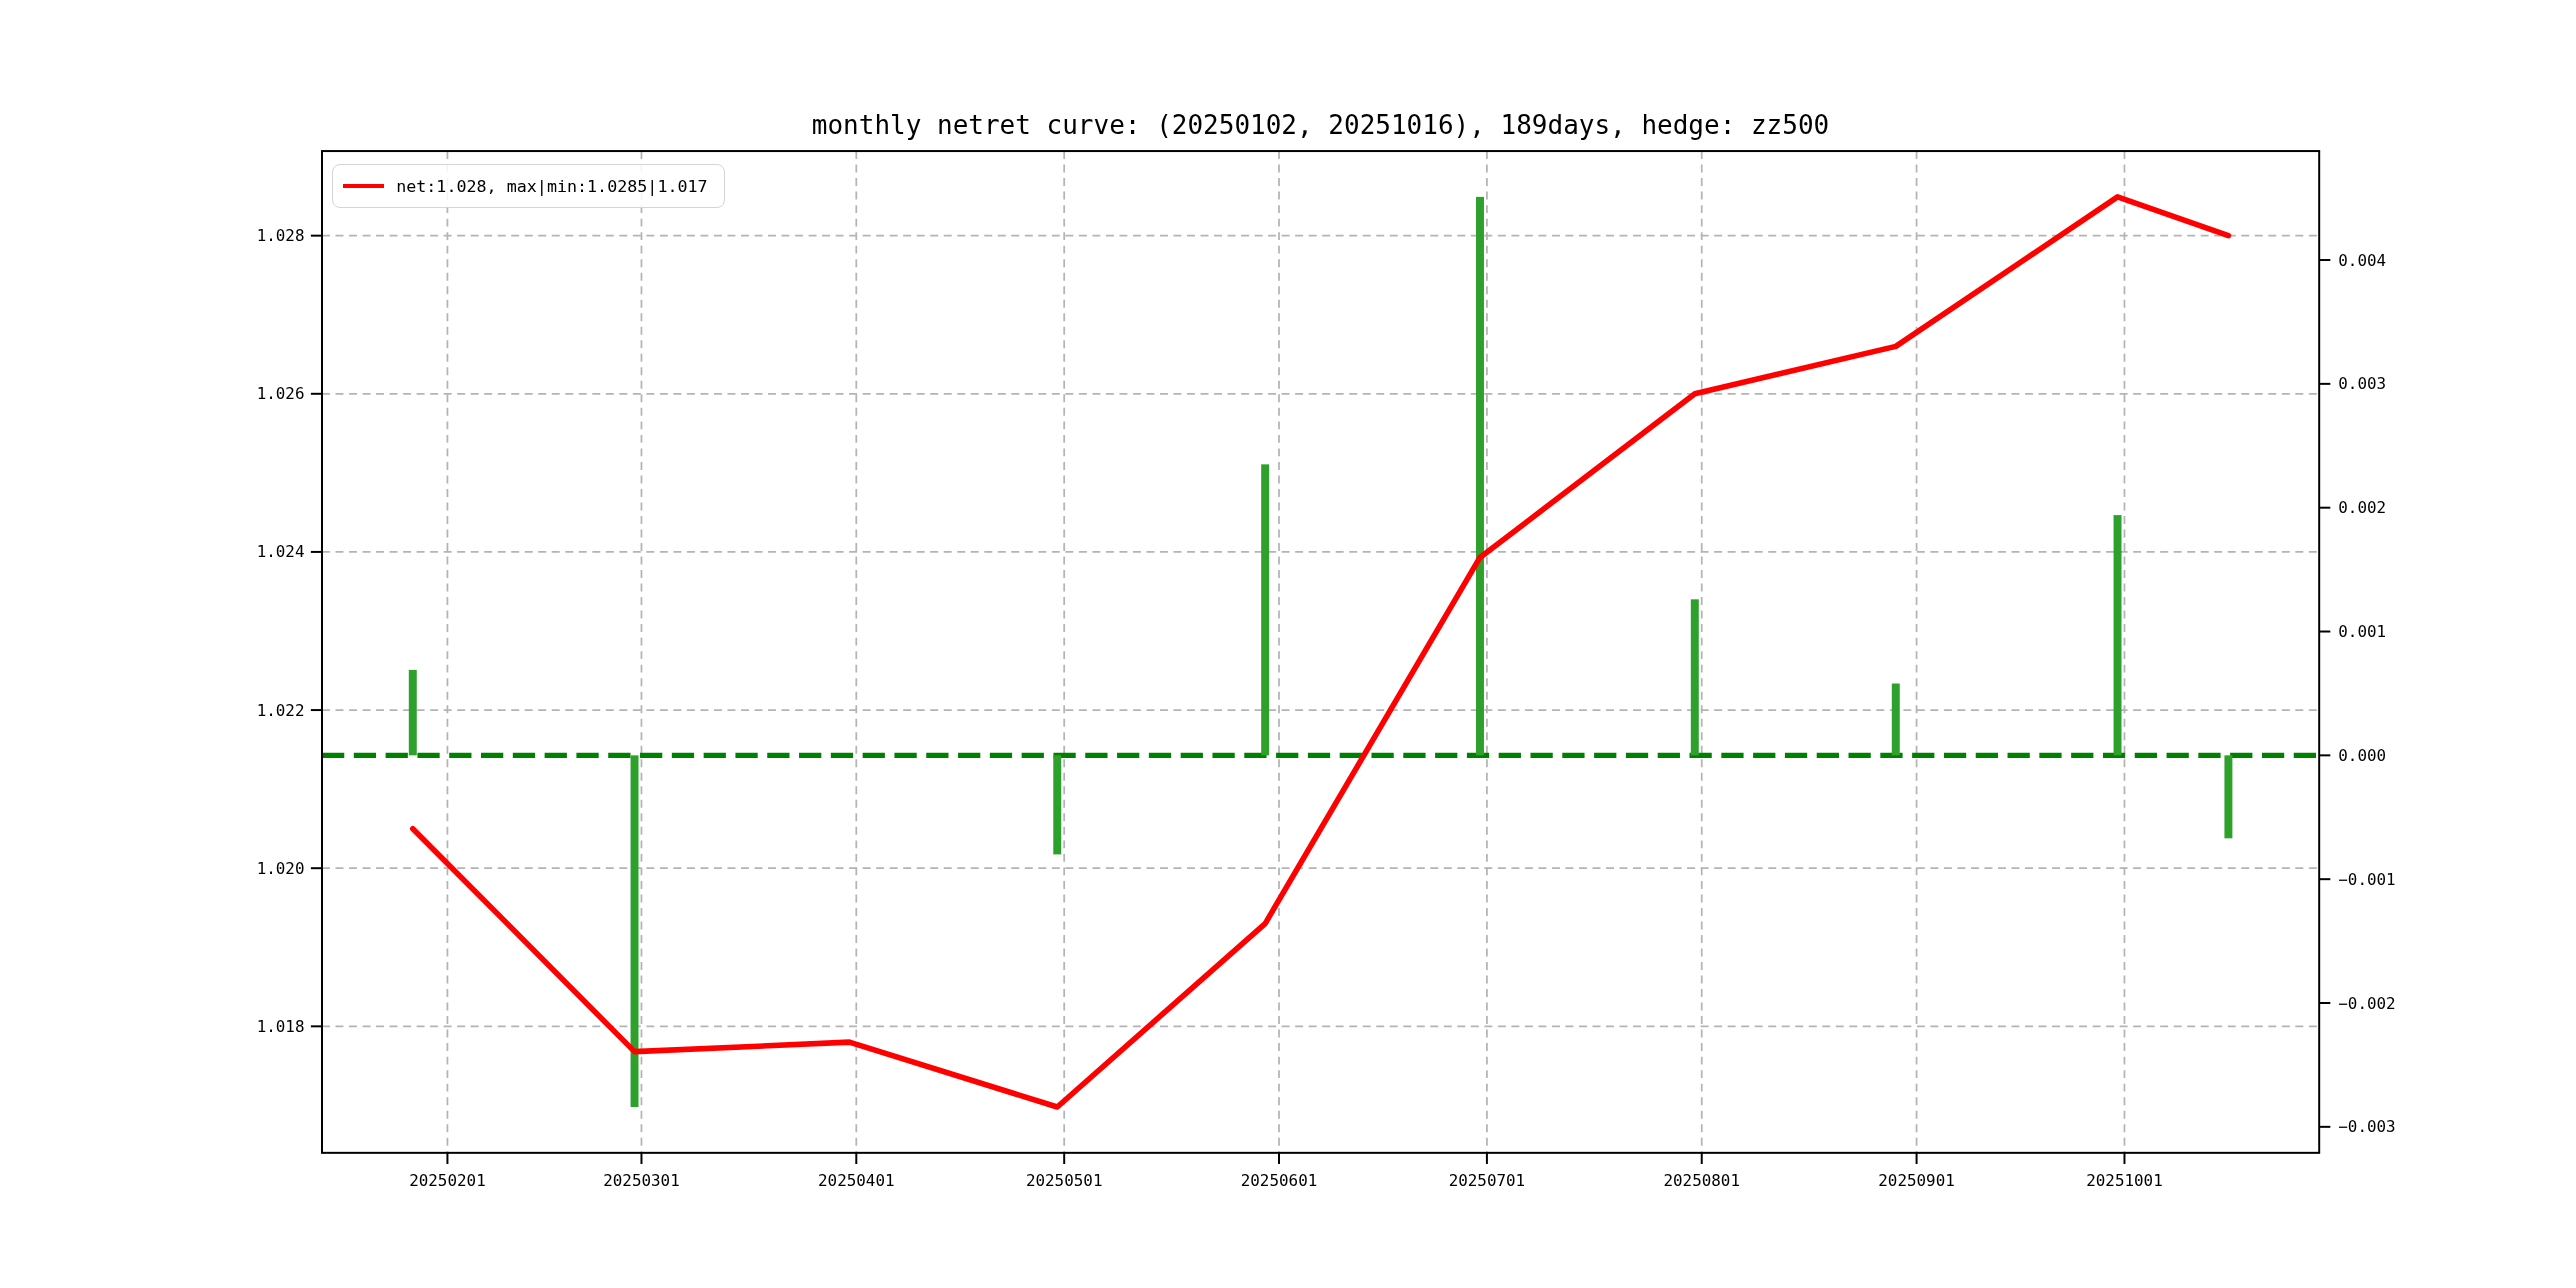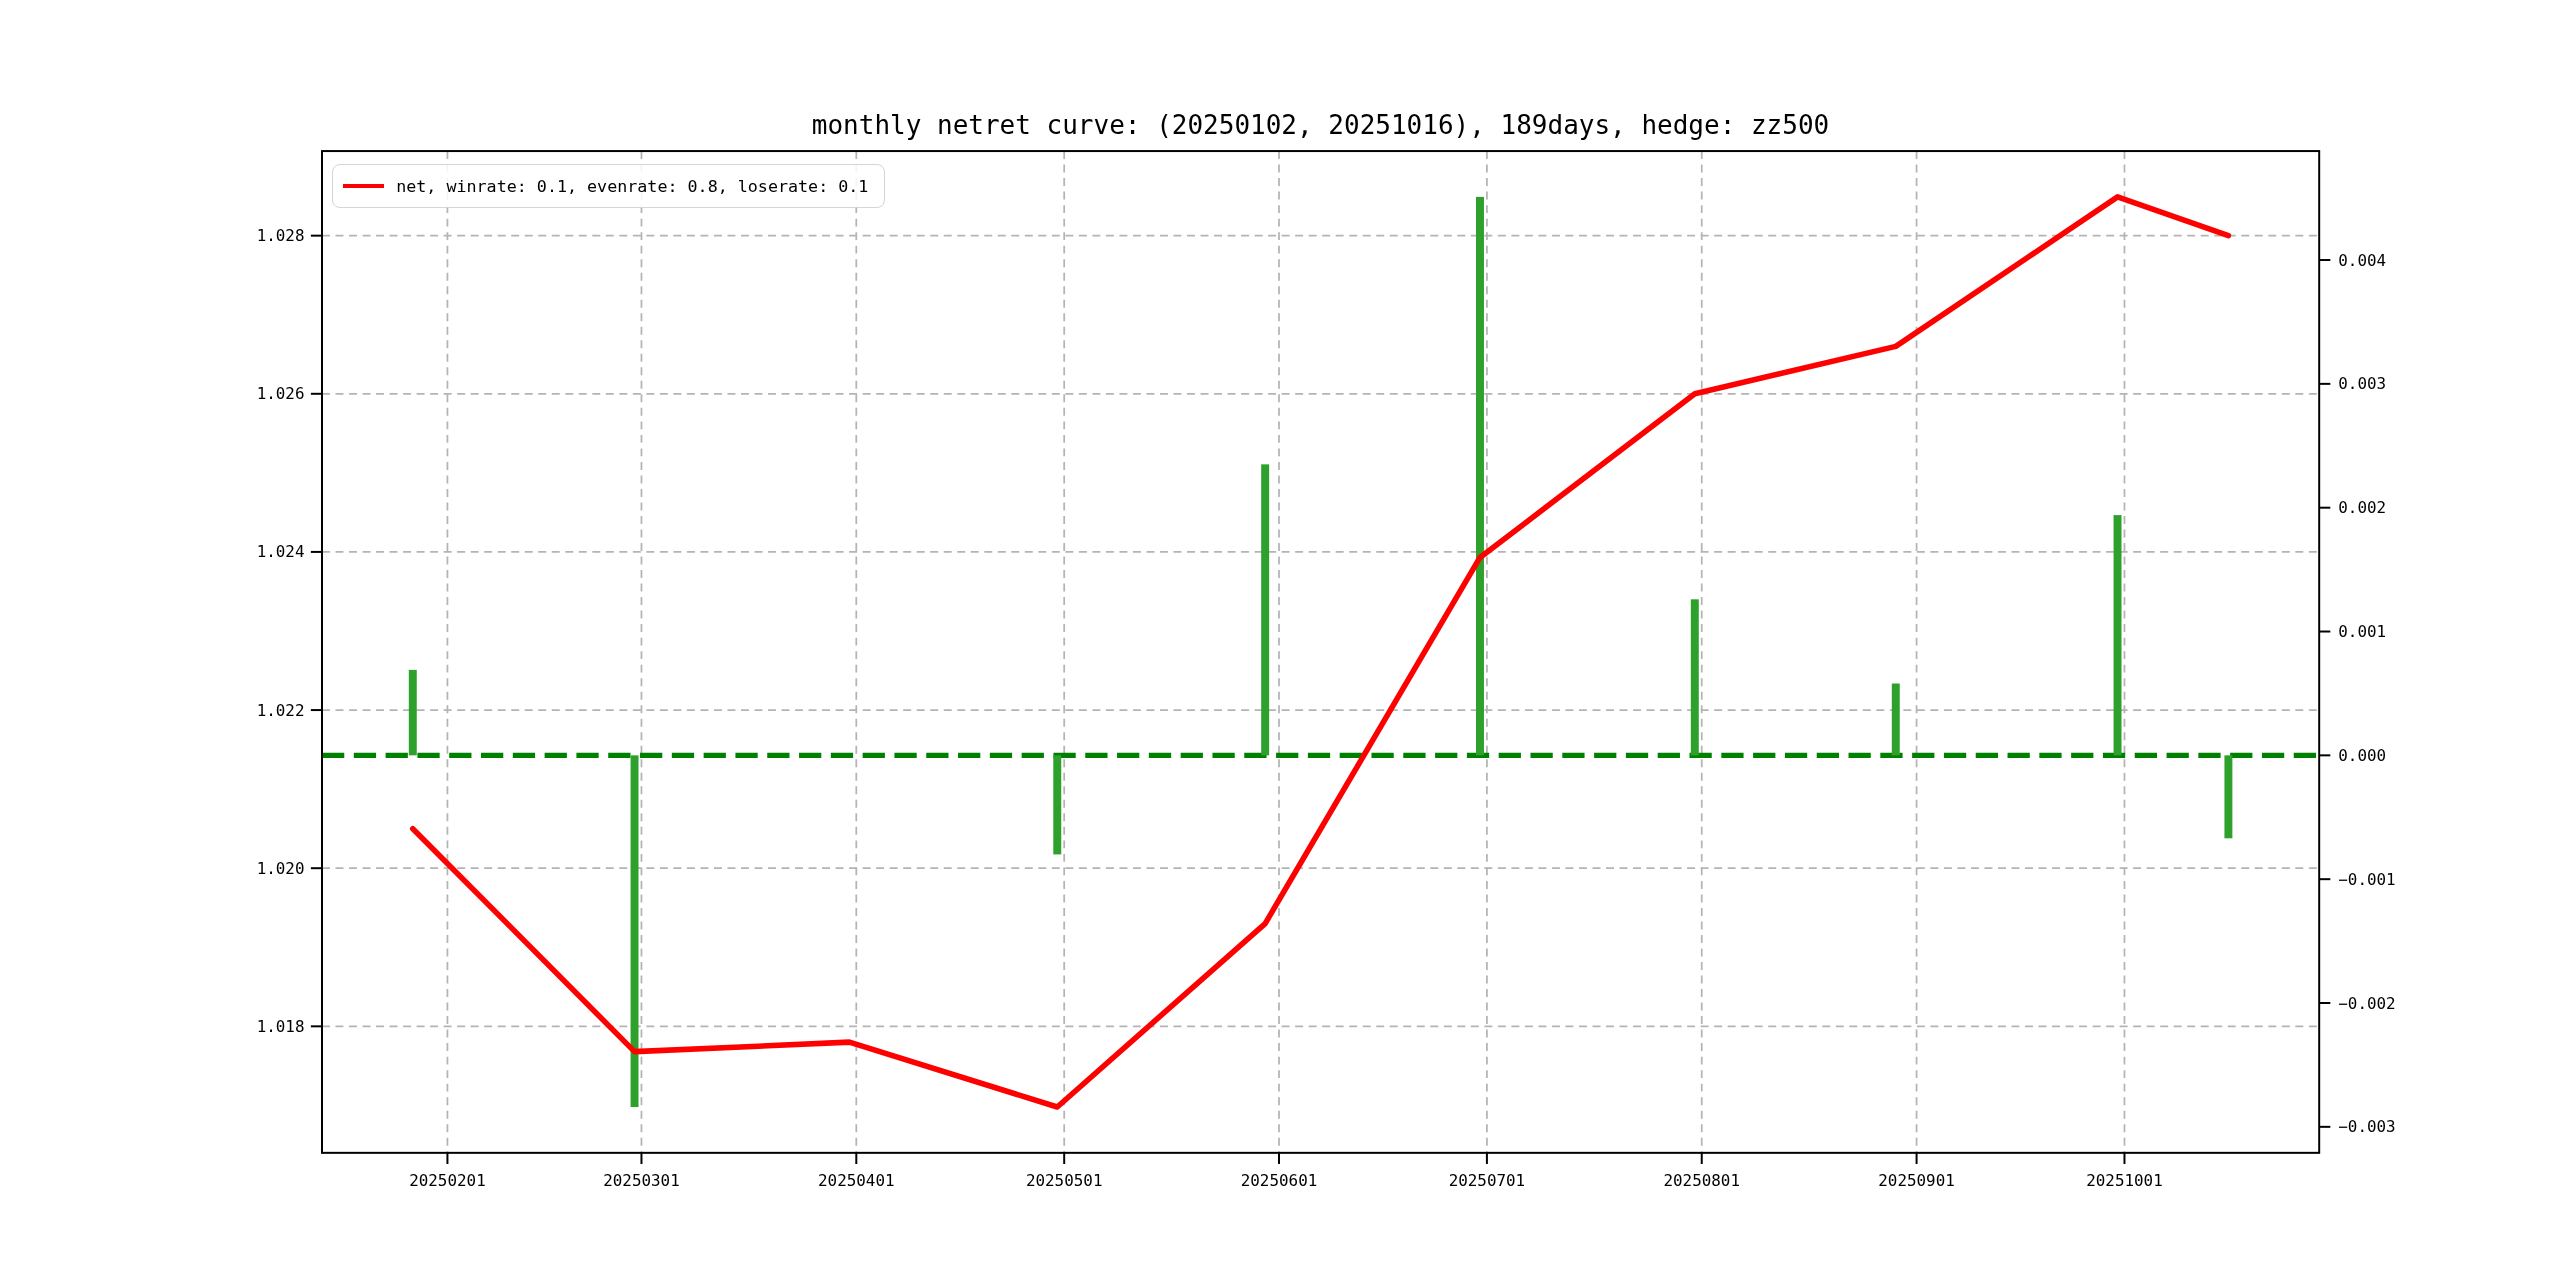--- a/index.html
+++ b/index.html
@@ -16,21 +16,21 @@
 </style>
 </head>
 <body>
 
 <div id="fig">
   <div id="title">monthly netret curve: (20250102, 20251016), 189days, hedge: zz500</div>
 
   <div id="legend">
     <div class="legend-row">
       <span class="legend-swatch" style="background: rgb(255, 0, 0);"></span>
-      <span class="legend-label">net, winrate: 0.1, evenrate: 0.8, loserate: 0.1</span>
+      <span class="legend-label">net:1.028, max|min:1.0285|1.017</span>
     </div>
   </div>
 
   <svg id="plot" width="2576" height="1288" viewBox="0 0 3240 1620" xmlns="http://www.w3.org/2000/svg">
       <g>
         <line x1="405" y1="1290.8839779005475" x2="2917" y2="1290.8839779005475" stroke="#b4b4b4" stroke-width="2.2" stroke-dasharray="10 7"></line>
         <line x1="405" y1="1091.9889502762371" x2="2917" y2="1091.9889502762371" stroke="#b4b4b4" stroke-width="2.2" stroke-dasharray="10 7"></line>
         <line x1="405" y1="893.093922651927" x2="2917" y2="893.093922651927" stroke="#b4b4b4" stroke-width="2.2" stroke-dasharray="10 7"></line>
         <line x1="405" y1="694.1988950276168" x2="2917" y2="694.1988950276168" stroke="#b4b4b4" stroke-width="2.2" stroke-dasharray="10 7"></line>
         <line x1="405" y1="495.3038674033065" x2="2917" y2="495.3038674033065" stroke="#b4b4b4" stroke-width="2.2" stroke-dasharray="10 7"></line>

